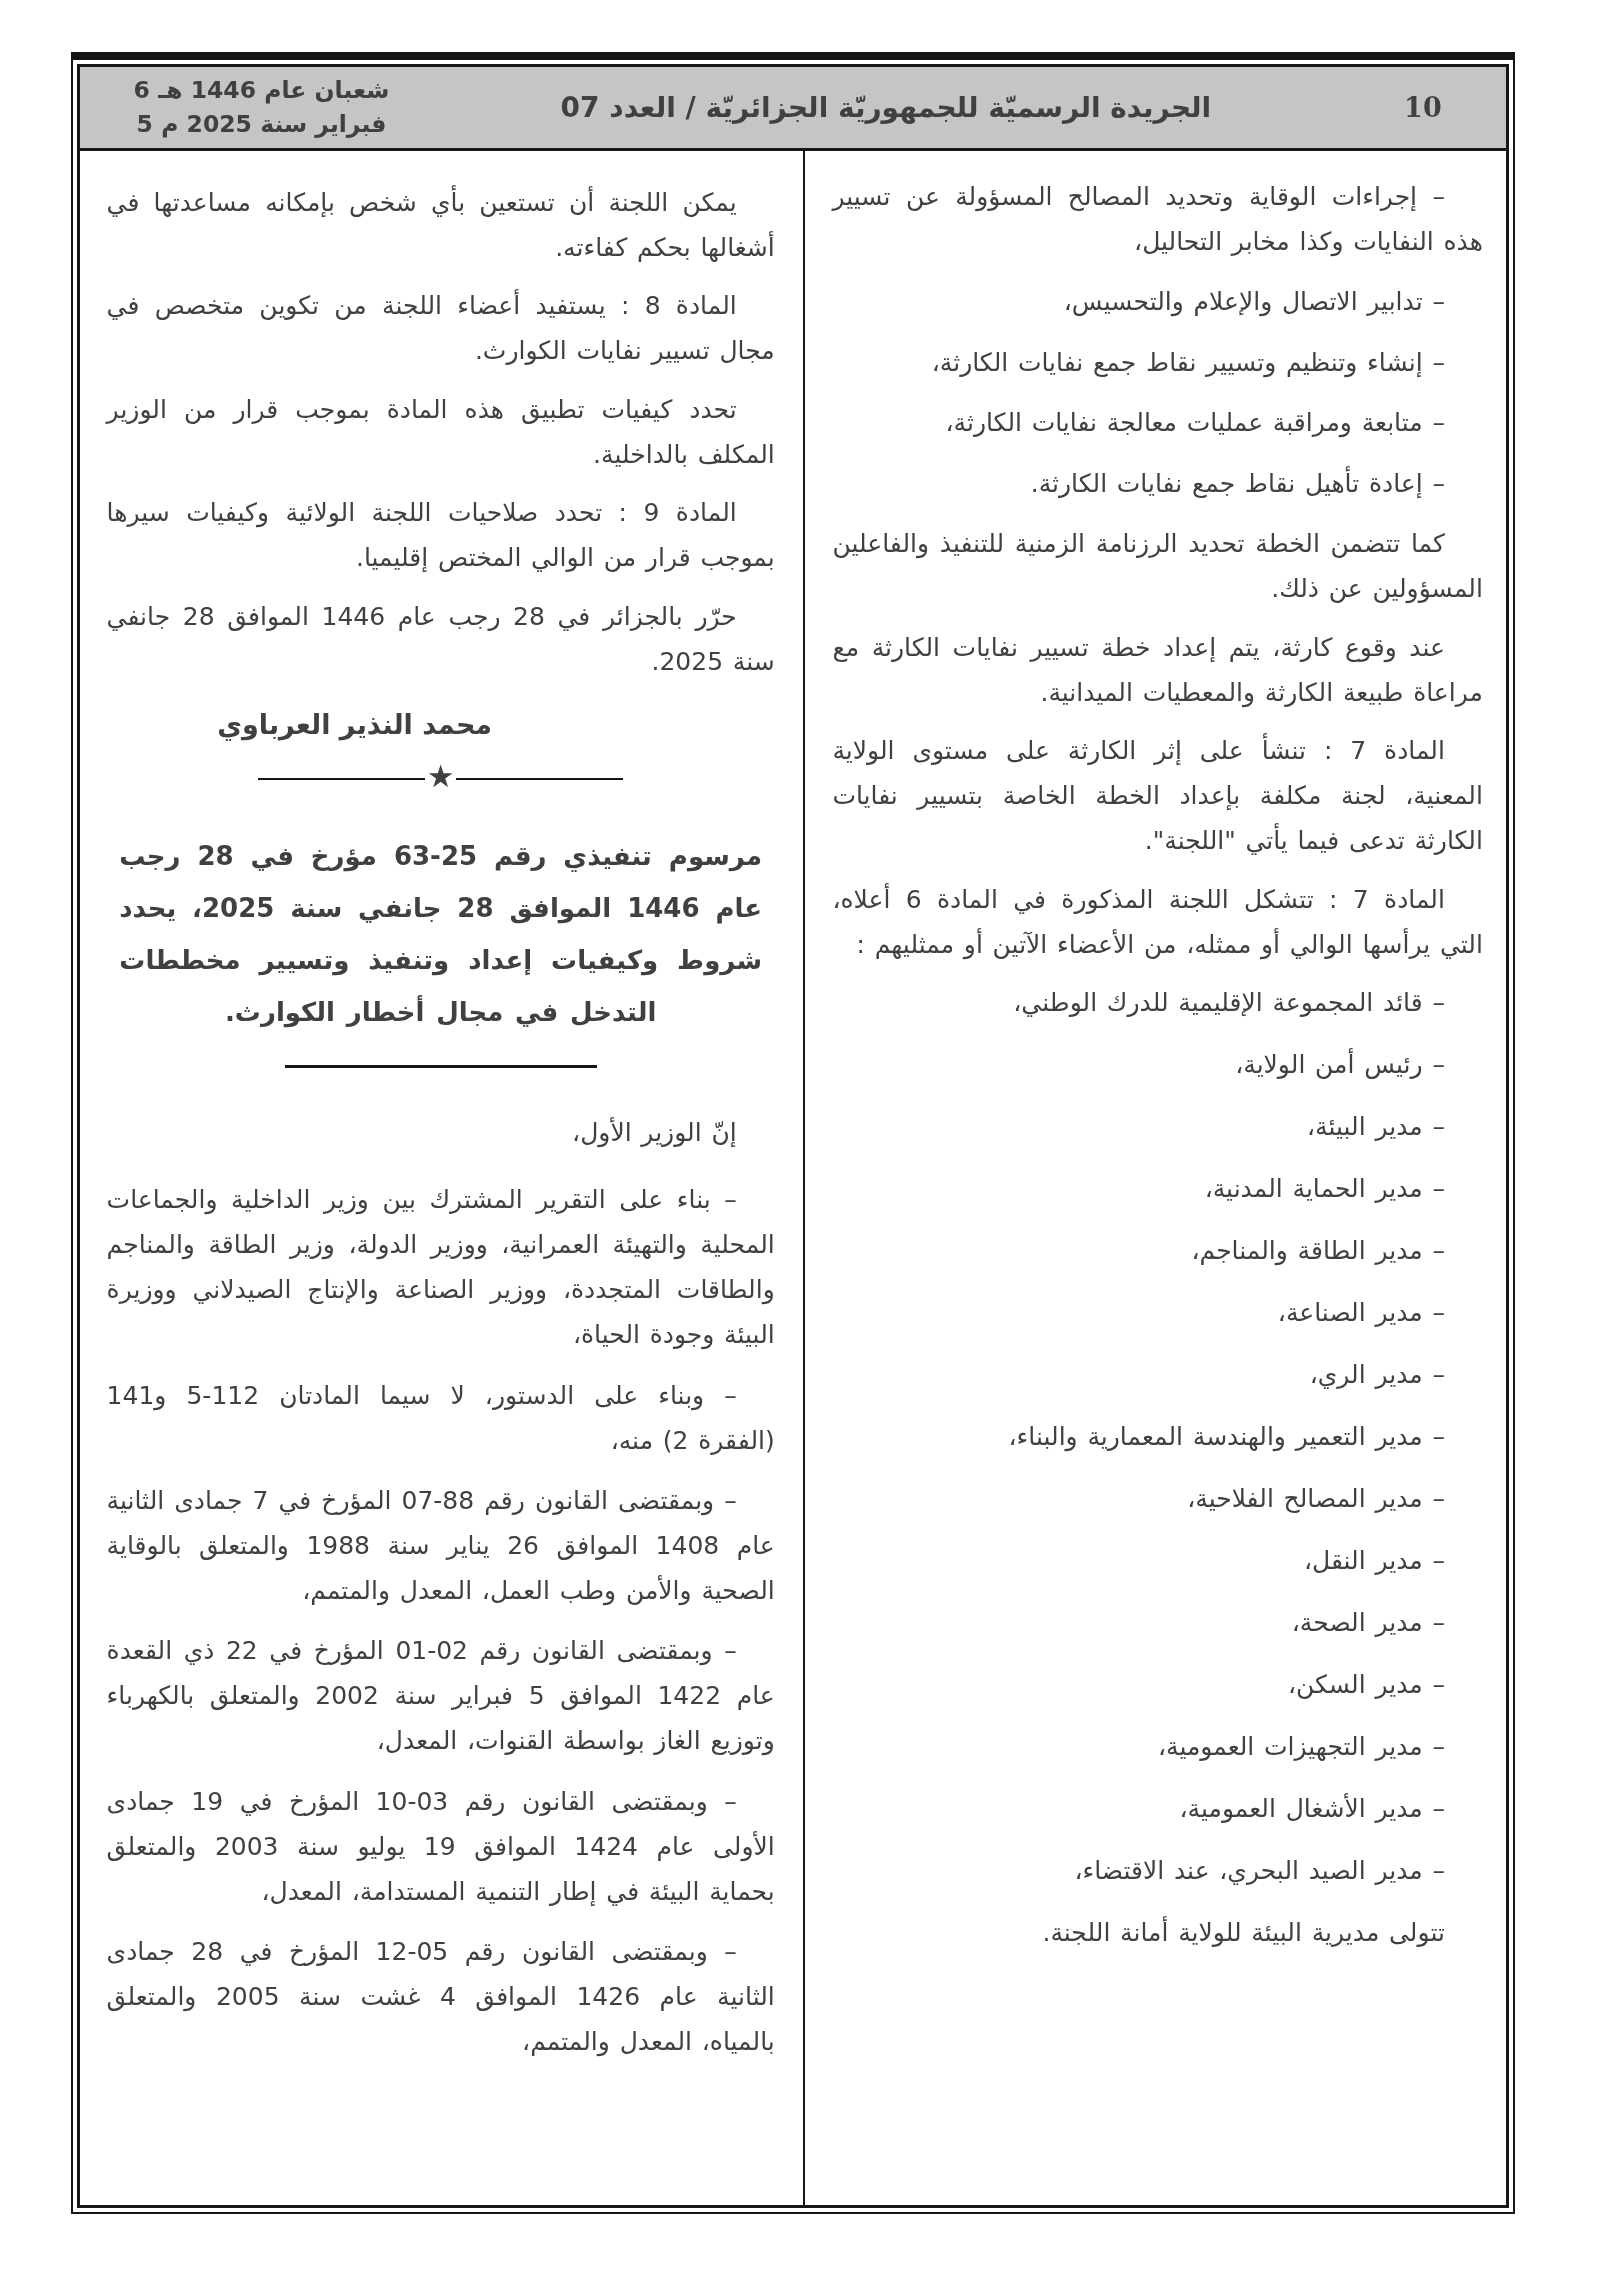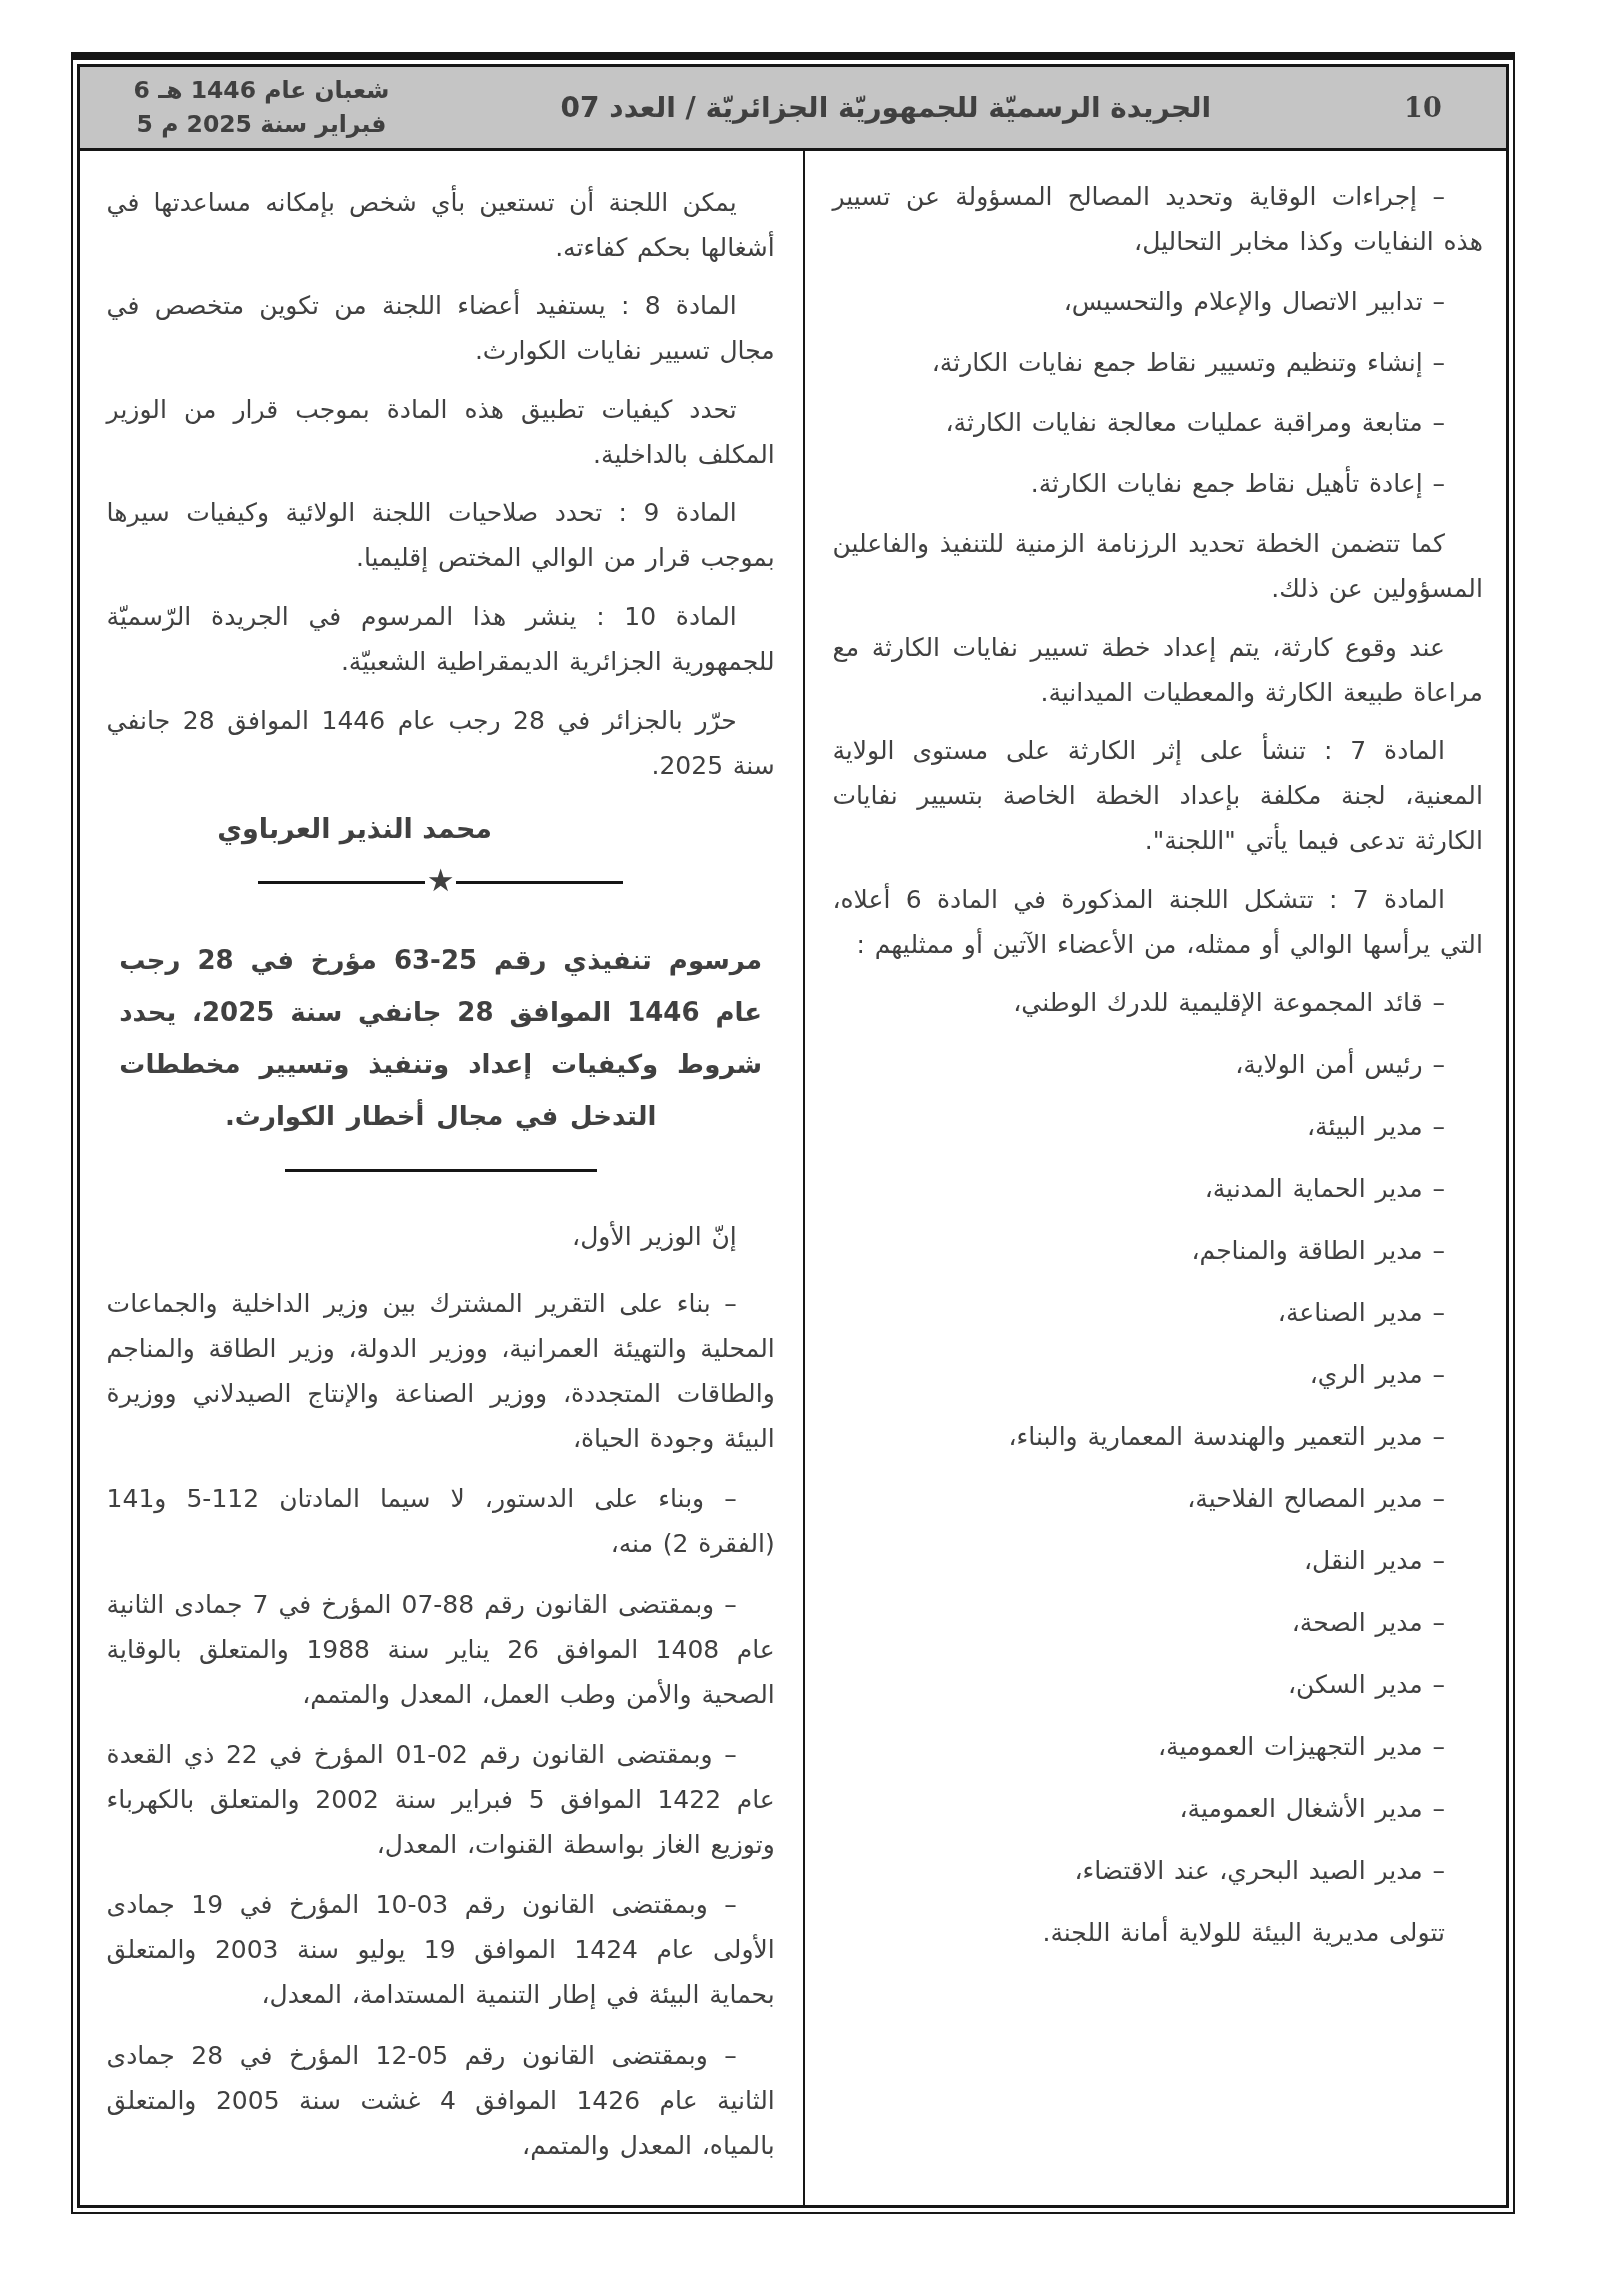--- a/index.html
+++ b/index.html
@@ -151,24 +151,20 @@
           <p class="para">يمكن اللجنة أن تستعين بأي شخص بإمكانه مساعدتها في أشغالها بحكم كفاءته.</p>
           <p class="para">
             <span class="lead">المادة 8 :</span>
             <span>يستفيد أعضاء اللجنة من تكوين متخصص في مجال تسيير نفايات الكوارث.</span>
           </p>
           <p class="para">تحدد كيفيات تطبيق هذه المادة بموجب قرار من الوزير المكلف بالداخلية.</p>
           <p class="para">
             <span class="lead">المادة 9 :</span>
             <span>تحدد صلاحيات اللجنة الولائية وكيفيات سيرها بموجب قرار من الوالي المختص إقليميا.</span>
           </p>
-          <p class="para">
-            <span class="lead">المادة 10 :</span>
-            <span>ينشر هذا المرسوم في الجريدة الرّسميّة للجمهورية الجزائرية الديمقراطية الشعبيّة.</span>
-          </p>
           <p class="para">حرّر بالجزائر في 28 رجب عام 1446 الموافق 28 جانفي سنة 2025.</p>
           <div class="sig">محمد النذير العرباوي</div>
           <div class="star-sep">
             <span class="bar"></span>
             <span class="star">★</span>
             <span class="bar"></span>
           </div>
           <div class="decree-title">مرسوم تنفيذي رقم 25-63 مؤرخ في 28 رجب عام 1446 الموافق 28 جانفي سنة 2025، يحدد شروط وكيفيات إعداد وتنفيذ وتسيير مخططات التدخل في مجال أخطار الكوارث.</div>
           <div class="line-sep"></div>
           <p class="para pm-line">إنّ الوزير الأول،</p>

